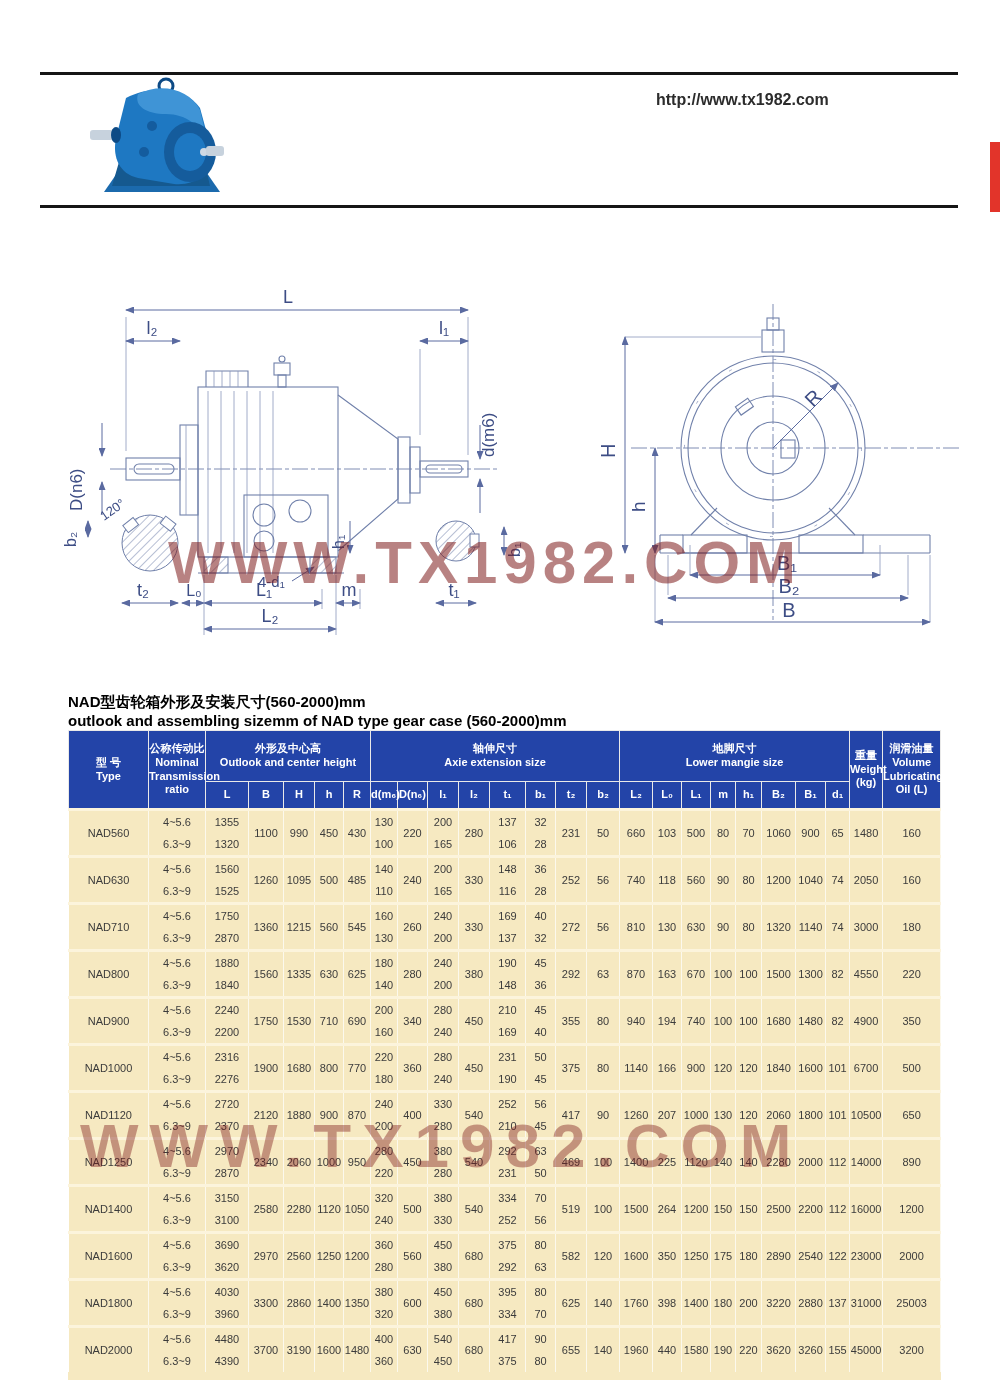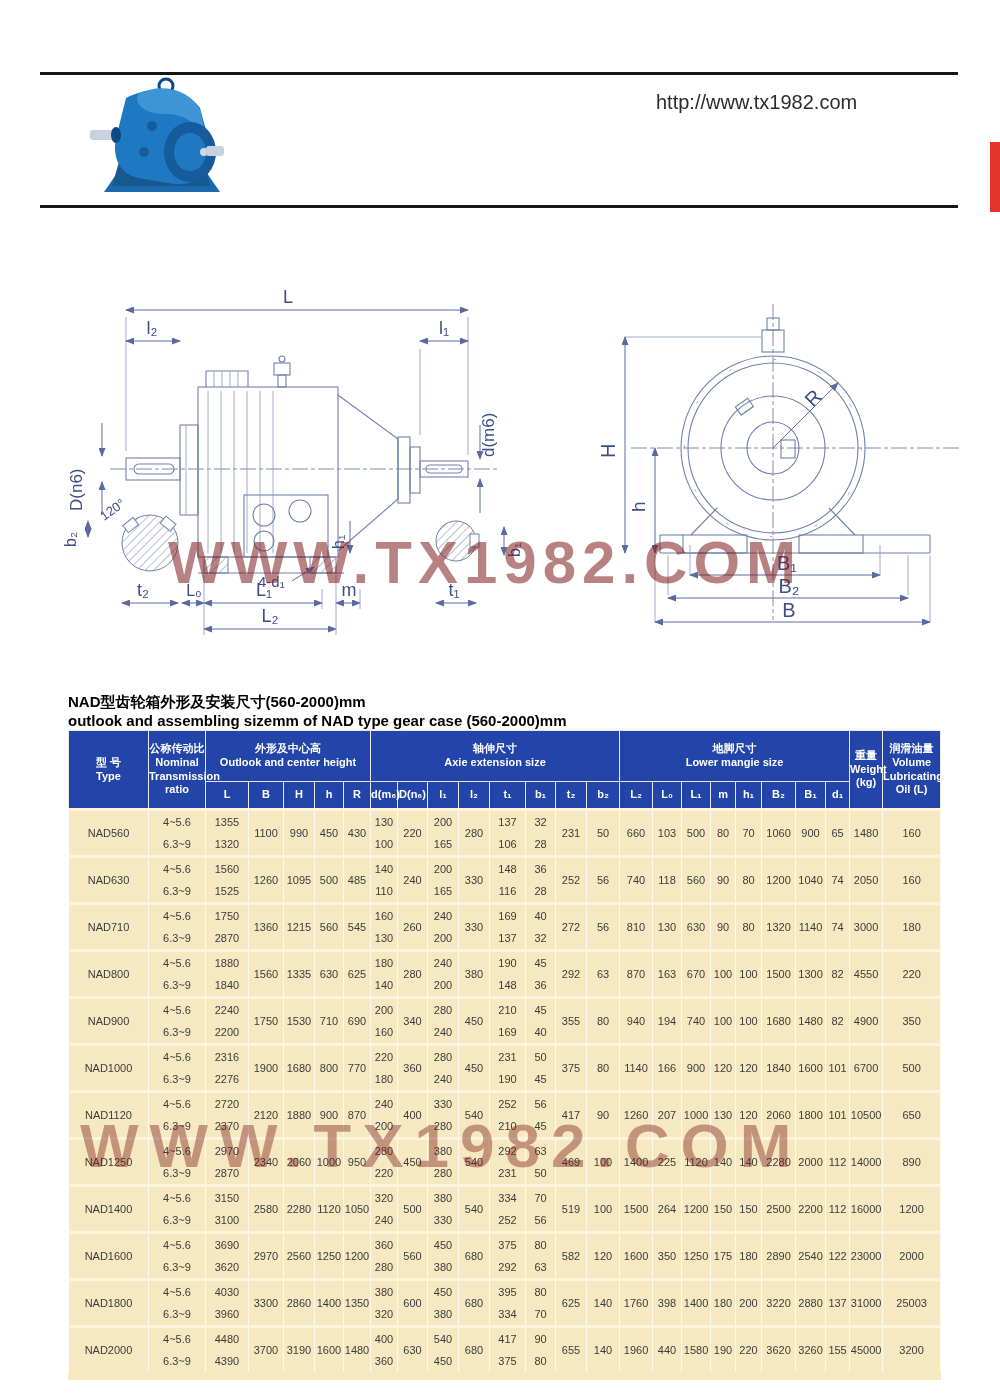--- a/index.html
+++ b/index.html
@@ -3,21 +3,21 @@
 <meta charset="utf-8">
 <style>
   html,body{margin:0;padding:0;background:#fff;}
   body{width:1000px;height:1400px;position:relative;font-family:"Liberation Sans",sans-serif;overflow:hidden;}
   .rule{position:absolute;left:40px;width:918px;height:3px;background:#151515;}
   .rule.top{top:72px;}
   .rule.bottom{top:205px;}
   .red-stripe{position:absolute;right:0;top:142px;width:10px;height:70px;background:#e2342a;}
   .brand{position:absolute;left:656px;top:82px;width:320px;color:#2c2c2c;}
   .company{font-size:29px;font-weight:bold;letter-spacing:1px;white-space:nowrap;}
-  .website{font-size:20px;font-weight:normal;margin-top:9px;}
+  .website{font-size:16px;font-weight:bold;margin-top:9px;}
   .service{font-size:24px;font-weight:bold;margin-top:10px;white-space:nowrap;}
   .photo{position:absolute;left:82px;top:74px;}
   .drawing{position:absolute;}
   .d1{left:58px;top:275px;}
   .d2{left:575px;top:290px;}
   svg text{fill:#3d4d85;font-family:"Liberation Sans",sans-serif;}
   .ln{stroke:#7080aa;stroke-width:1.1;fill:none;}
   .thin{stroke:#8a97bb;stroke-width:0.8;fill:none;}
   .cl{stroke:#7080aa;stroke-width:0.9;fill:none;stroke-dasharray:16 3 4 3;}
   .dim{stroke:#5a6aa0;stroke-width:1;fill:none;}

